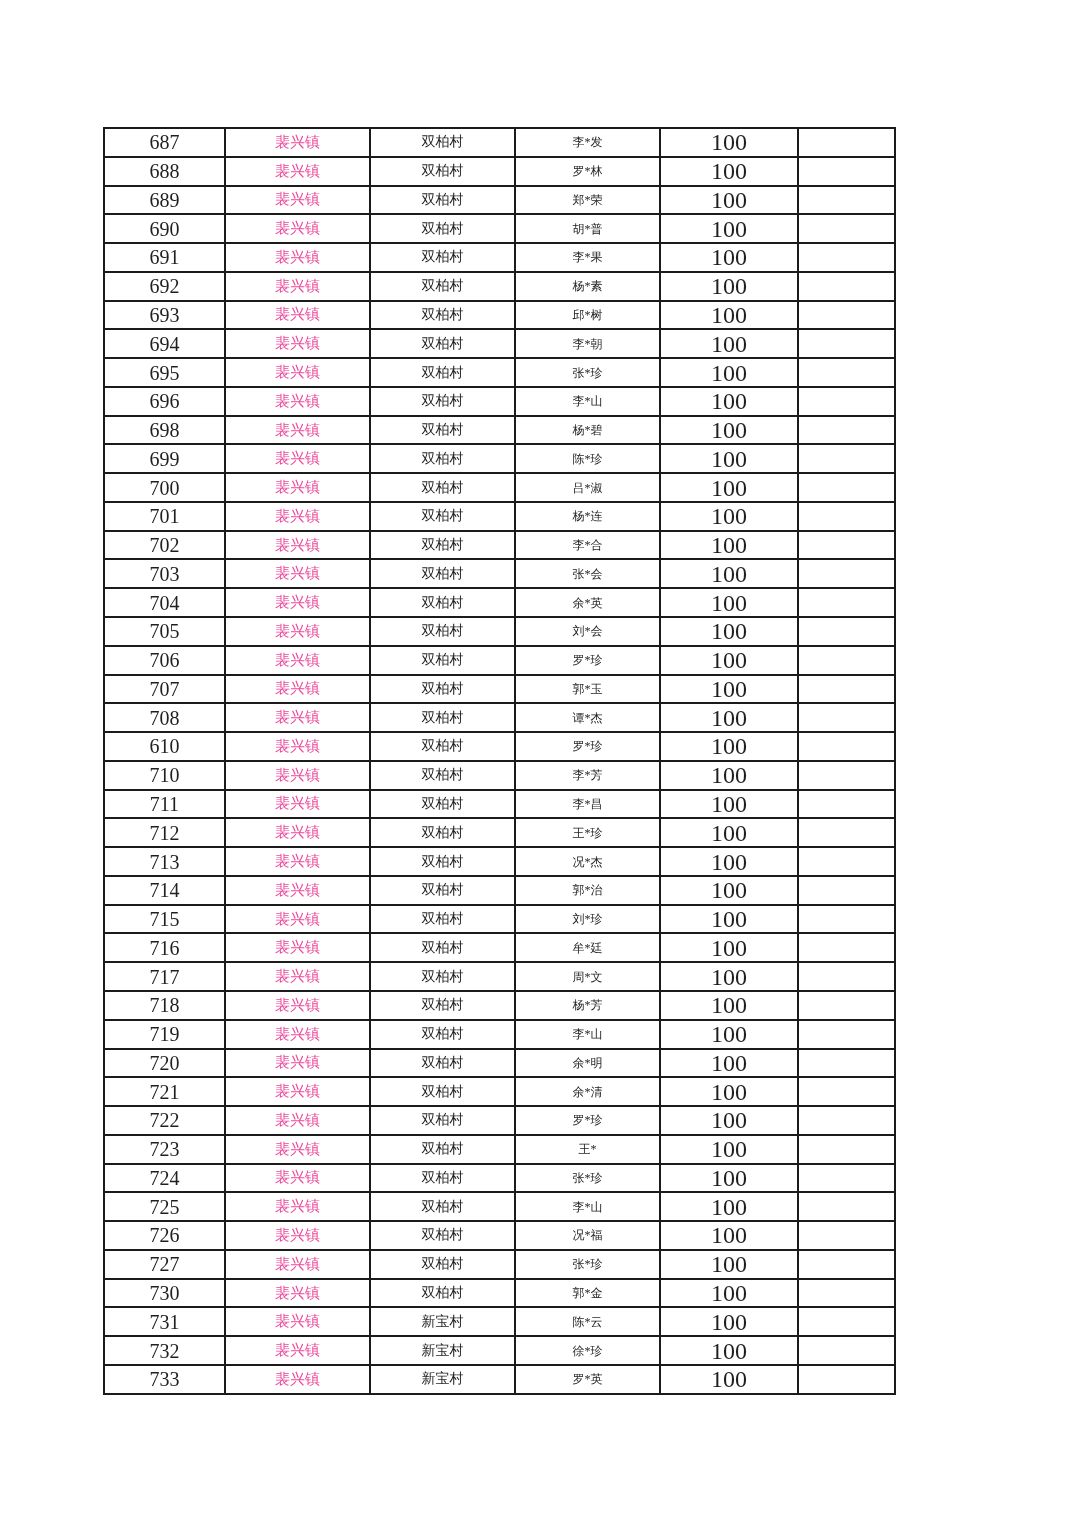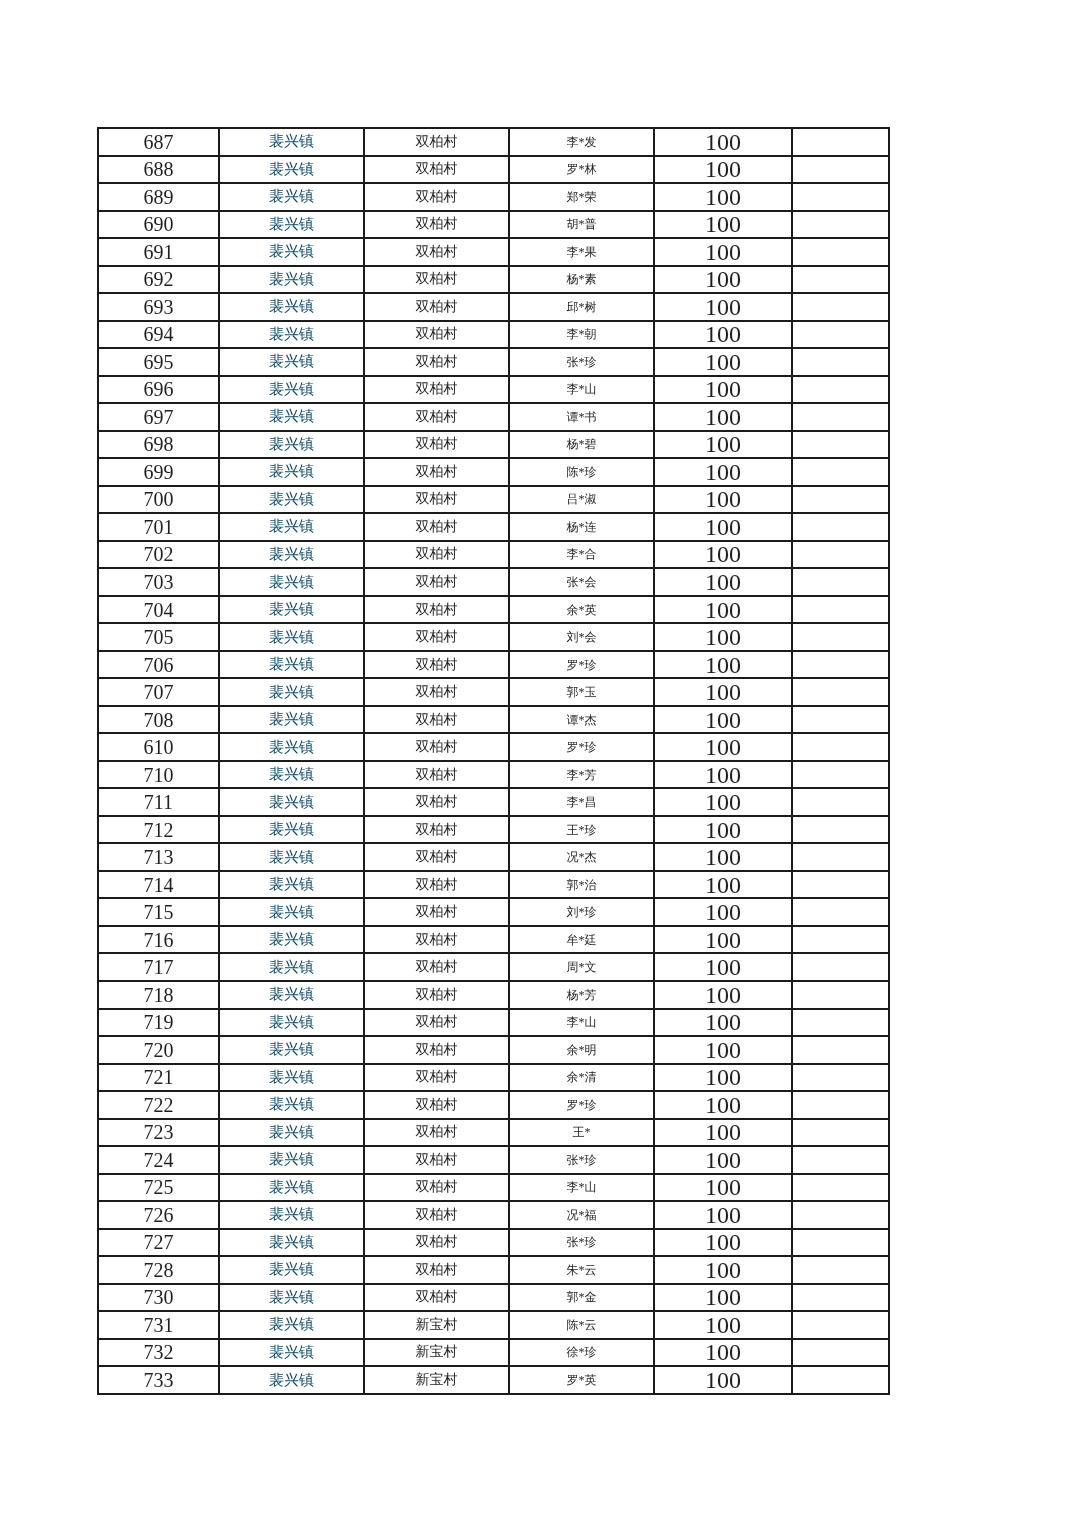--- a/index.html
+++ b/index.html
@@ -9,38 +9,38 @@
   }
   body {
     width: 1074px;
     height: 1520px;
     position: relative;
     font-family: "Liberation Serif", "DejaVu Serif", serif;
     color: #1f1f1f;
   }
   .roster-table {
     position: absolute;
-    left: 97px;
+    left: 103px;
     top: 127px;
     width: 791px;
     height: 1268px;
     border-collapse: collapse;
     table-layout: fixed;
   }
   .roster-table td {
     border: 2px solid #1b1b1b;
     text-align: center;
     vertical-align: middle;
     padding: 0;
     overflow: hidden;
     white-space: nowrap;
     line-height: 1;
   }
   td.col-no     { font-size: 20px; }
-  td.col-town   { font-size: 15px; color: #0c4a6e; }
+  td.col-town   { font-size: 15px; color: #ec4899; }
   td.col-village{ font-size: 14px; }
   td.col-name   { font-size: 12px; }
   td.col-amount { font-size: 24px; }
   td.col-note   { font-size: 16px; }
 </style>
 </head>
 <body>
 
 <table class="roster-table">
   <colgroup>
@@ -126,28 +126,20 @@
       </tr>
       <tr>
         <td class="col-no">696</td>
         <td class="col-town">裴兴镇</td>
         <td class="col-village">双柏村</td>
         <td class="col-name">李*山</td>
         <td class="col-amount">100</td>
         <td class="col-note"></td>
       </tr>
       <tr>
-        <td class="col-no">697</td>
-        <td class="col-town">裴兴镇</td>
-        <td class="col-village">双柏村</td>
-        <td class="col-name">谭*书</td>
-        <td class="col-amount">100</td>
-        <td class="col-note"></td>
-      </tr>
-      <tr>
         <td class="col-no">698</td>
         <td class="col-town">裴兴镇</td>
         <td class="col-village">双柏村</td>
         <td class="col-name">杨*碧</td>
         <td class="col-amount">100</td>
         <td class="col-note"></td>
       </tr>
       <tr>
         <td class="col-no">699</td>
         <td class="col-town">裴兴镇</td>
@@ -370,28 +362,20 @@
         <td class="col-village">双柏村</td>
         <td class="col-name">况*福</td>
         <td class="col-amount">100</td>
         <td class="col-note"></td>
       </tr>
       <tr>
         <td class="col-no">727</td>
         <td class="col-town">裴兴镇</td>
         <td class="col-village">双柏村</td>
         <td class="col-name">张*珍</td>
-        <td class="col-amount">100</td>
-        <td class="col-note"></td>
-      </tr>
-      <tr>
-        <td class="col-no">728</td>
-        <td class="col-town">裴兴镇</td>
-        <td class="col-village">双柏村</td>
-        <td class="col-name">朱*云</td>
         <td class="col-amount">100</td>
         <td class="col-note"></td>
       </tr>
       <tr>
         <td class="col-no">730</td>
         <td class="col-town">裴兴镇</td>
         <td class="col-village">双柏村</td>
         <td class="col-name">郭*金</td>
         <td class="col-amount">100</td>
         <td class="col-note"></td>

